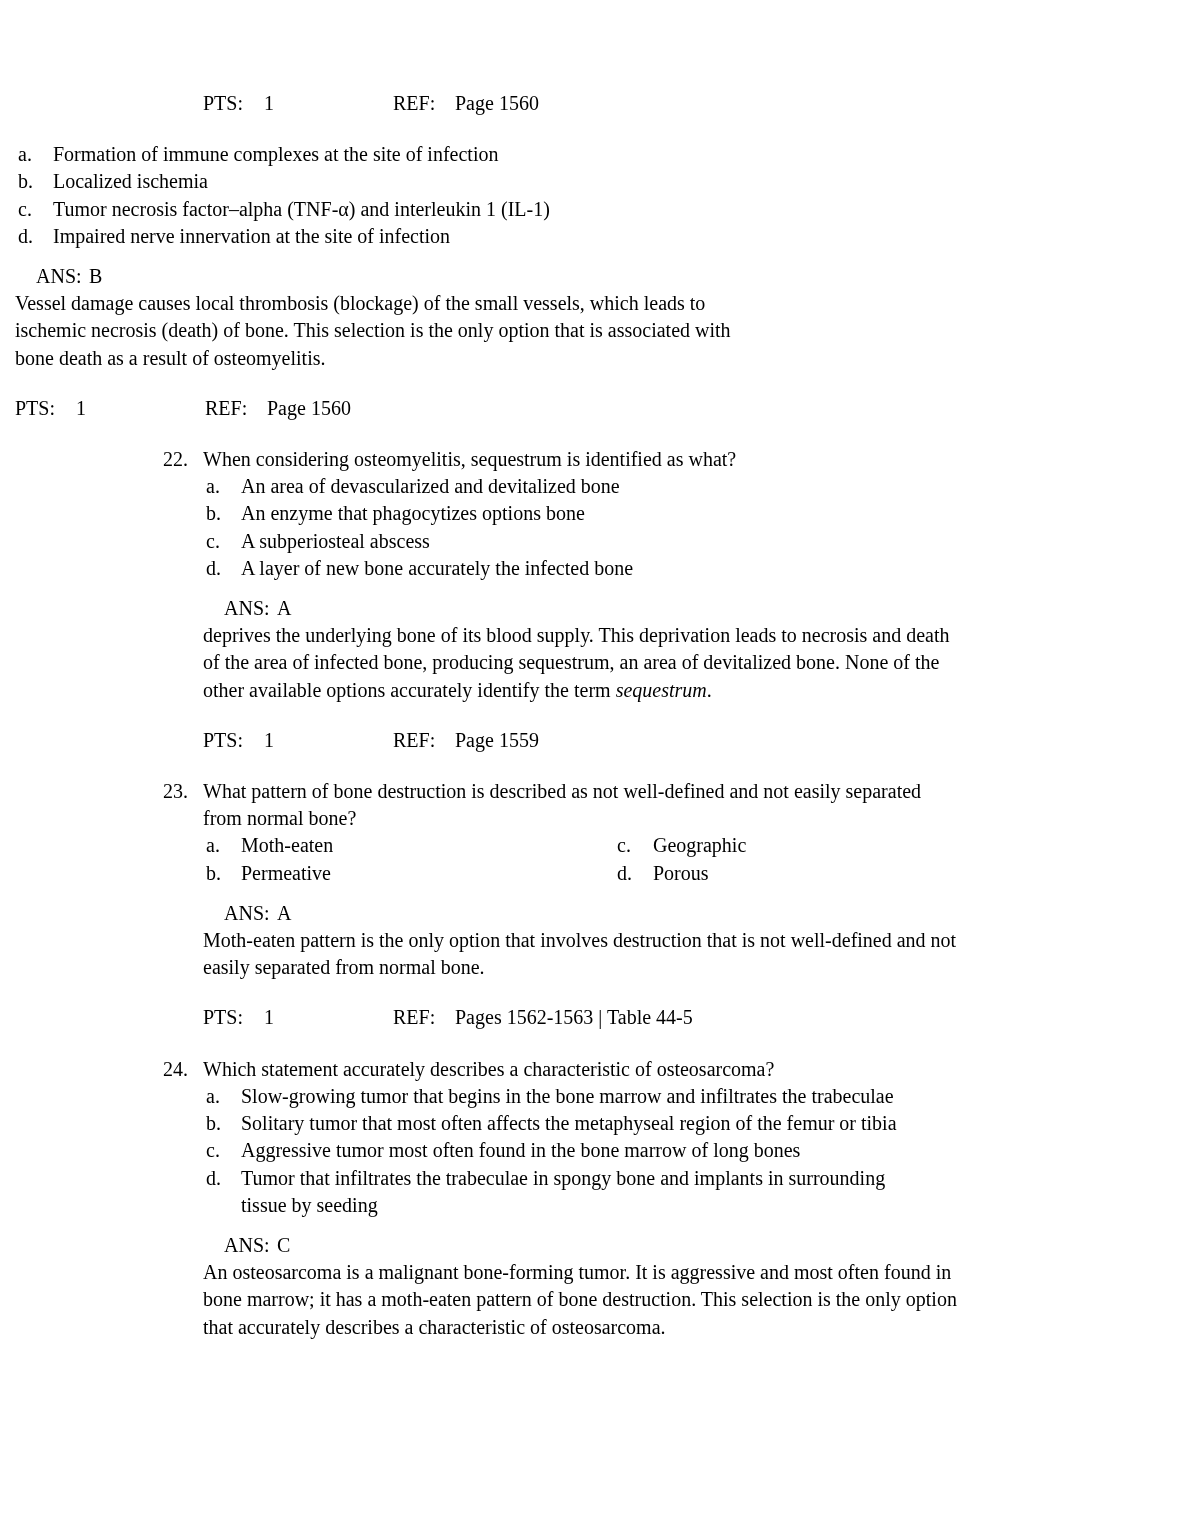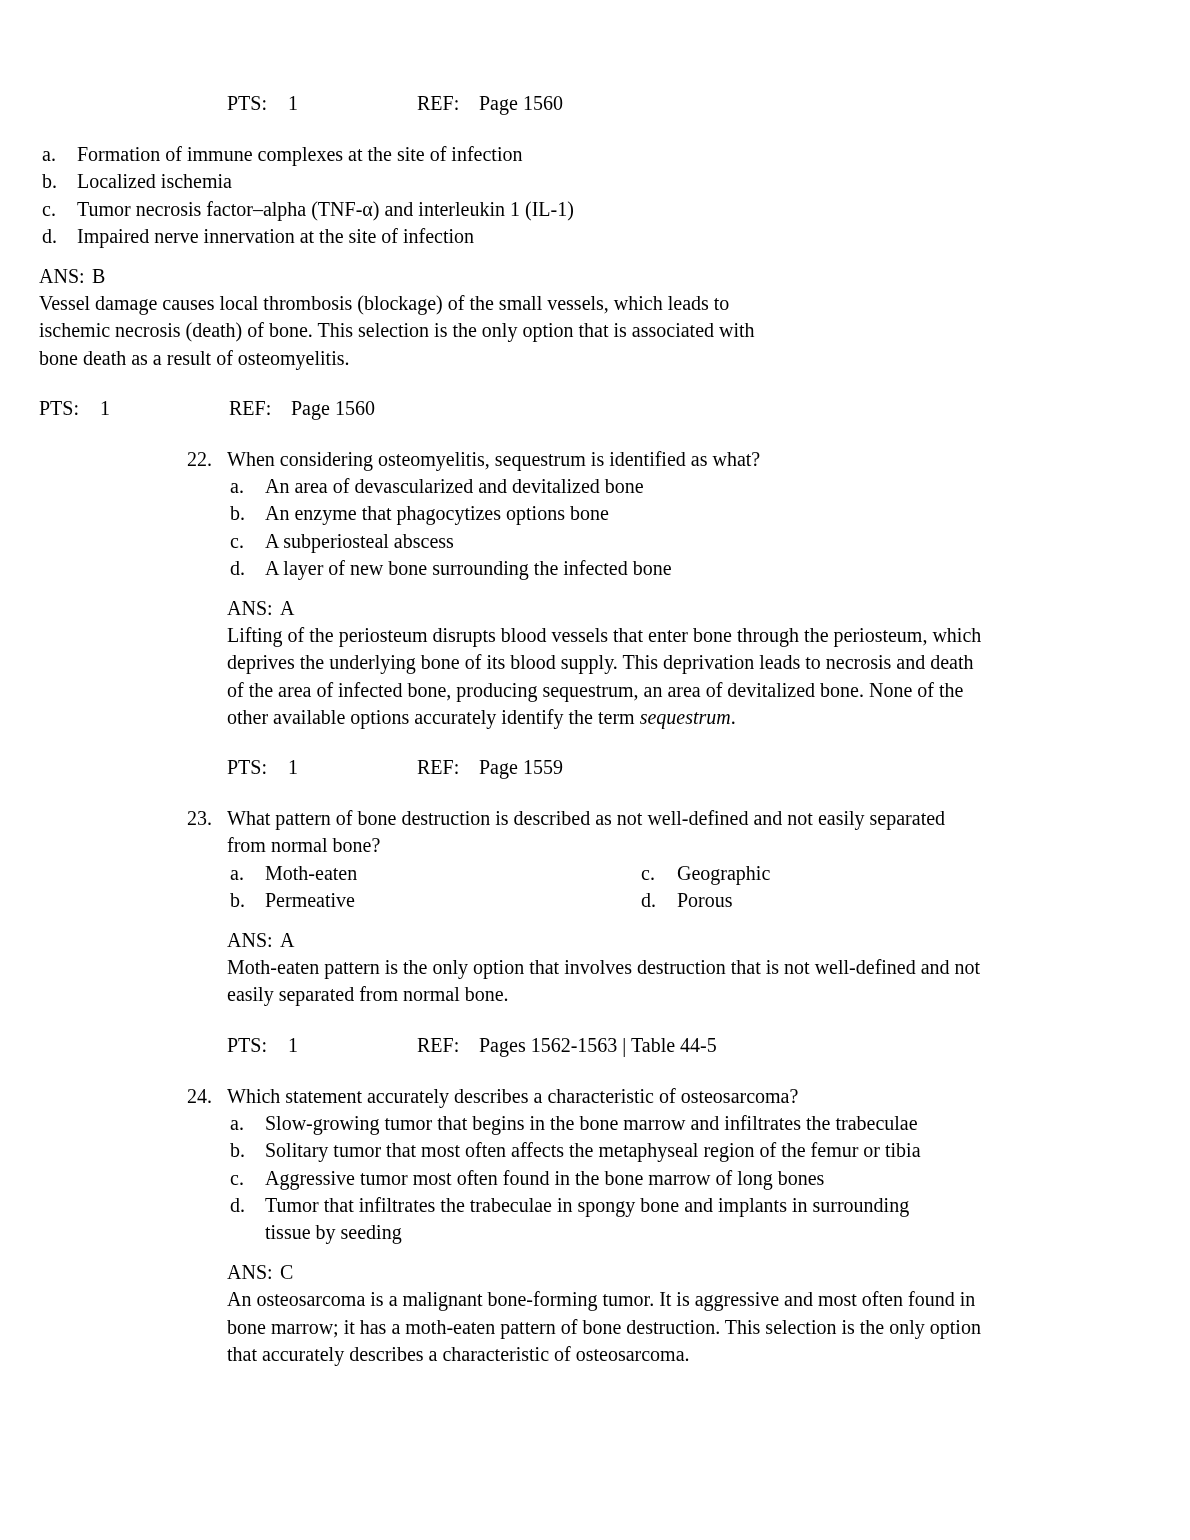--- a/index.html
+++ b/index.html
@@ -8,42 +8,41 @@
     width: 1190px;
     height: 1540px;
     background: #ffffff;
     color: #000000;
     font-family: "Liberation Serif", "DejaVu Serif", serif;
     font-size: 20px;
     line-height: 27.2px;
     box-sizing: border-box;
     padding-top: 90px;
     overflow: hidden;
-    padding-left: 24px;
   }
   .score-line { white-space: nowrap; }
   .score-line.top { margin-left: 203px; }
   .score-line.after { margin-top: 23px; }
   .lbl-pts { display: inline-block; width: 61px; }
   .val-pts { display: inline-block; width: 129px; }
   .lbl-ref { display: inline-block; width: 62px; }
 
   .question { display: flex; margin-top: 24px; }
   .qnum { flex: none; width: 188px; text-align: right; }
   .qbody { flex: none; margin-left: 15px; width: 882px; }
 
   .opt { display: flex; }
   .opt-letter { flex: none; width: 38px; padding-left: 3px; box-sizing: border-box; }
   .opt-text { flex: 1 1 auto; }
 
   .opt-grid { display: grid; grid-template-columns: 414px 1fr; }
   .opt-grid .opt-letter.col2 { width: 36px; padding-left: 0; }
 
   .ans { margin-top: 13px; }
-  .lbl-ans { display: inline-block; width: 53px; }
+  .lbl-ans { display: inline-block; width: 53px; margin-left: 21px; }
 
   .fb-italic { font-style: italic; }
 </style>
 </head>
 <body>
 
 <div class="page">
 
   <div class="score-line top">
     <span class="lbl-pts">PTS:</span><span class="val-pts">1</span><span class="lbl-ref">REF:</span><span>Page 1560</span>
@@ -92,27 +91,26 @@
       <div class="opt">
         <div class="opt-letter">b.</div>
         <div class="opt-text">An enzyme that phagocytizes options bone</div>
       </div>
       <div class="opt">
         <div class="opt-letter">c.</div>
         <div class="opt-text">A subperiosteal abscess</div>
       </div>
       <div class="opt">
         <div class="opt-letter">d.</div>
-        <div class="opt-text">A layer of new bone surrounding the infected bone</div>
+        <div class="opt-text">A layer of new bone accurately the infected bone</div>
       </div>
       <div class="ans">
         <span class="lbl-ans">ANS:</span><span>A</span>
       </div>
       <div class="fb">
-        <div class="fb-line">Lifting of the periosteum disrupts blood vessels that enter bone through the periosteum, which</div>
         <div class="fb-line">deprives the underlying bone of its blood supply. This deprivation leads to necrosis and death</div>
         <div class="fb-line">of the area of infected bone, producing sequestrum, an area of devitalized bone. None of the</div>
         <div class="fb-line"><span>other available options accurately identify the term </span><span class="fb-italic">sequestrum</span><span>.</span></div>
       </div>
       <div class="score-line after">
         <span class="lbl-pts">PTS:</span><span class="val-pts">1</span><span class="lbl-ref">REF:</span><span>Page 1559</span>
       </div>
     </div>
   </div>
 

